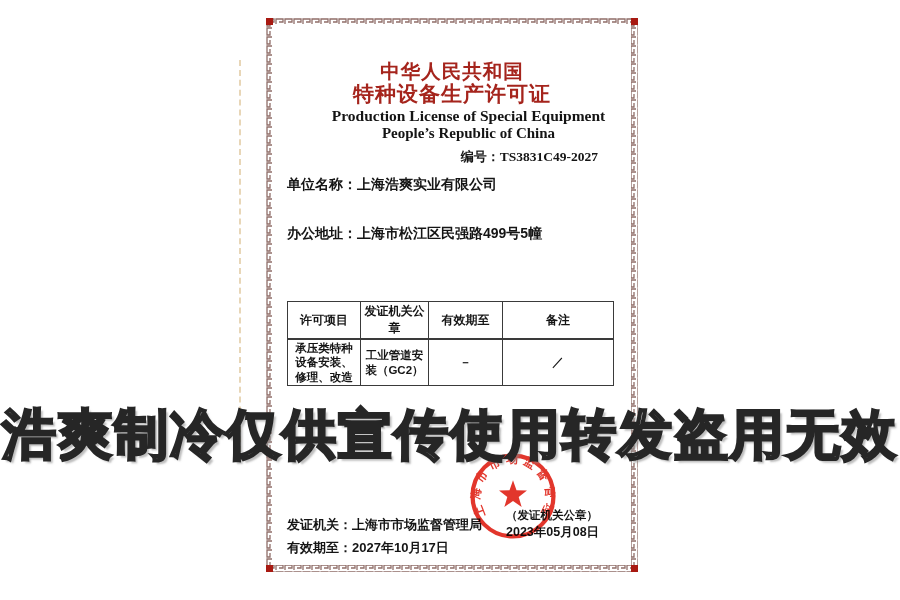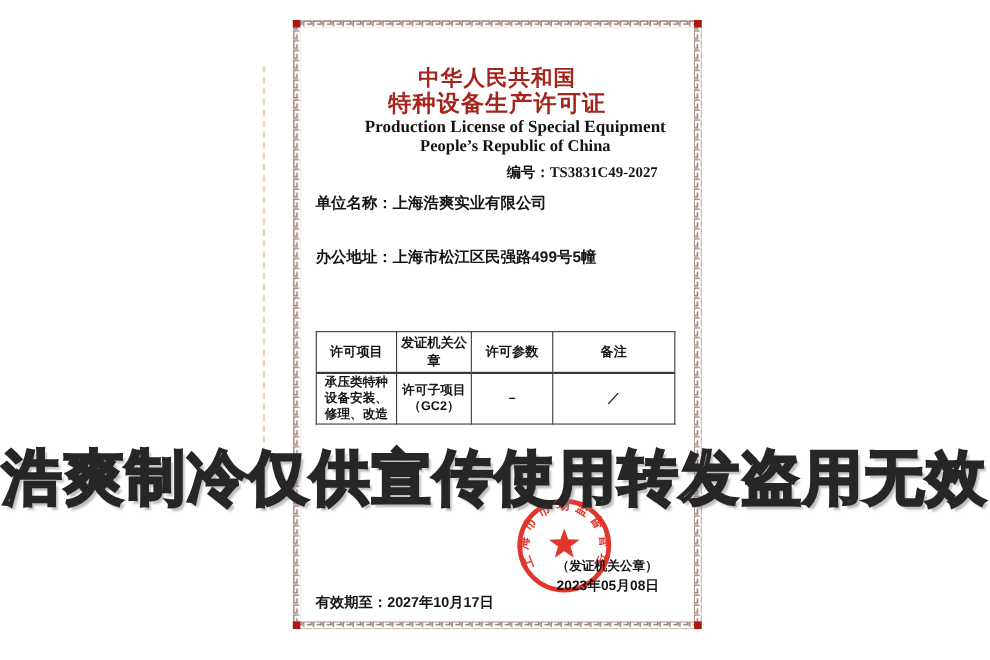--- a/index.html
+++ b/index.html
@@ -101,34 +101,35 @@
       <colgroup>
           <col class="c1">
           <col class="c2">
           <col class="c3">
           <col class="c4">
         </colgroup>
       <thead>
         <tr>
           <th>许可项目</th>
           <th>发证机关公章</th>
-          <th>许可参数</th>
+          <th>有效期至</th>
           <th>备注</th>
         </tr>
       </thead>
       <tbody>
         <tr>
           <td>承压类特种设备安装、修理、改造</td>
-          <td>许可子项目（GC2）</td>
+          <td>工业管道安装（GC2）</td>
           <td>－</td>
           <td>／</td>
         </tr>
       </tbody>
     </table>
 
+    <div class="abs bline b1"><span>发证机关：</span><span>上海市市场监督管理局</span></div>
     <div class="abs bline b2"><span>有效期至：</span><span>2027年10月17日</span></div>
 
     <div class="seal-note">
       <div class="note">（发证机关公章）</div>
       <div class="date">2023年05月08日</div>
     </div>
 
     <svg class="stamp" viewBox="0 0 100 100" aria-hidden="true">
       <defs>
         <path id="sealArc" d="M 20.5 70.6 A 36 36 0 1 1 79.5 70.6" fill="none"></path>

